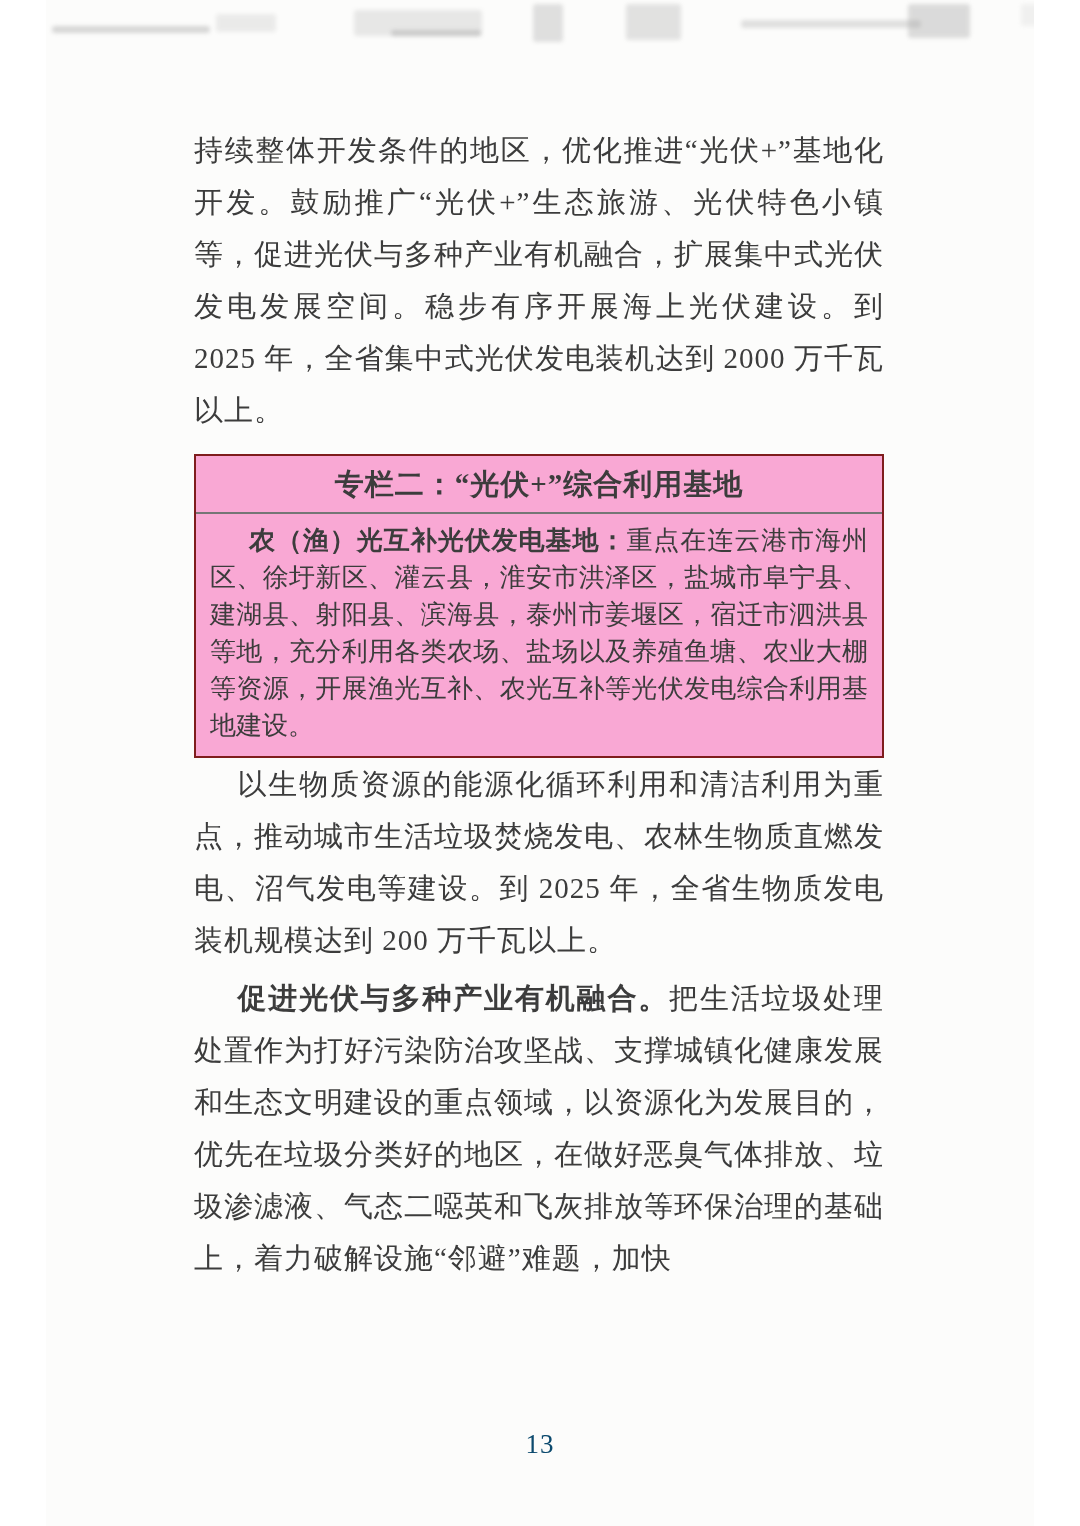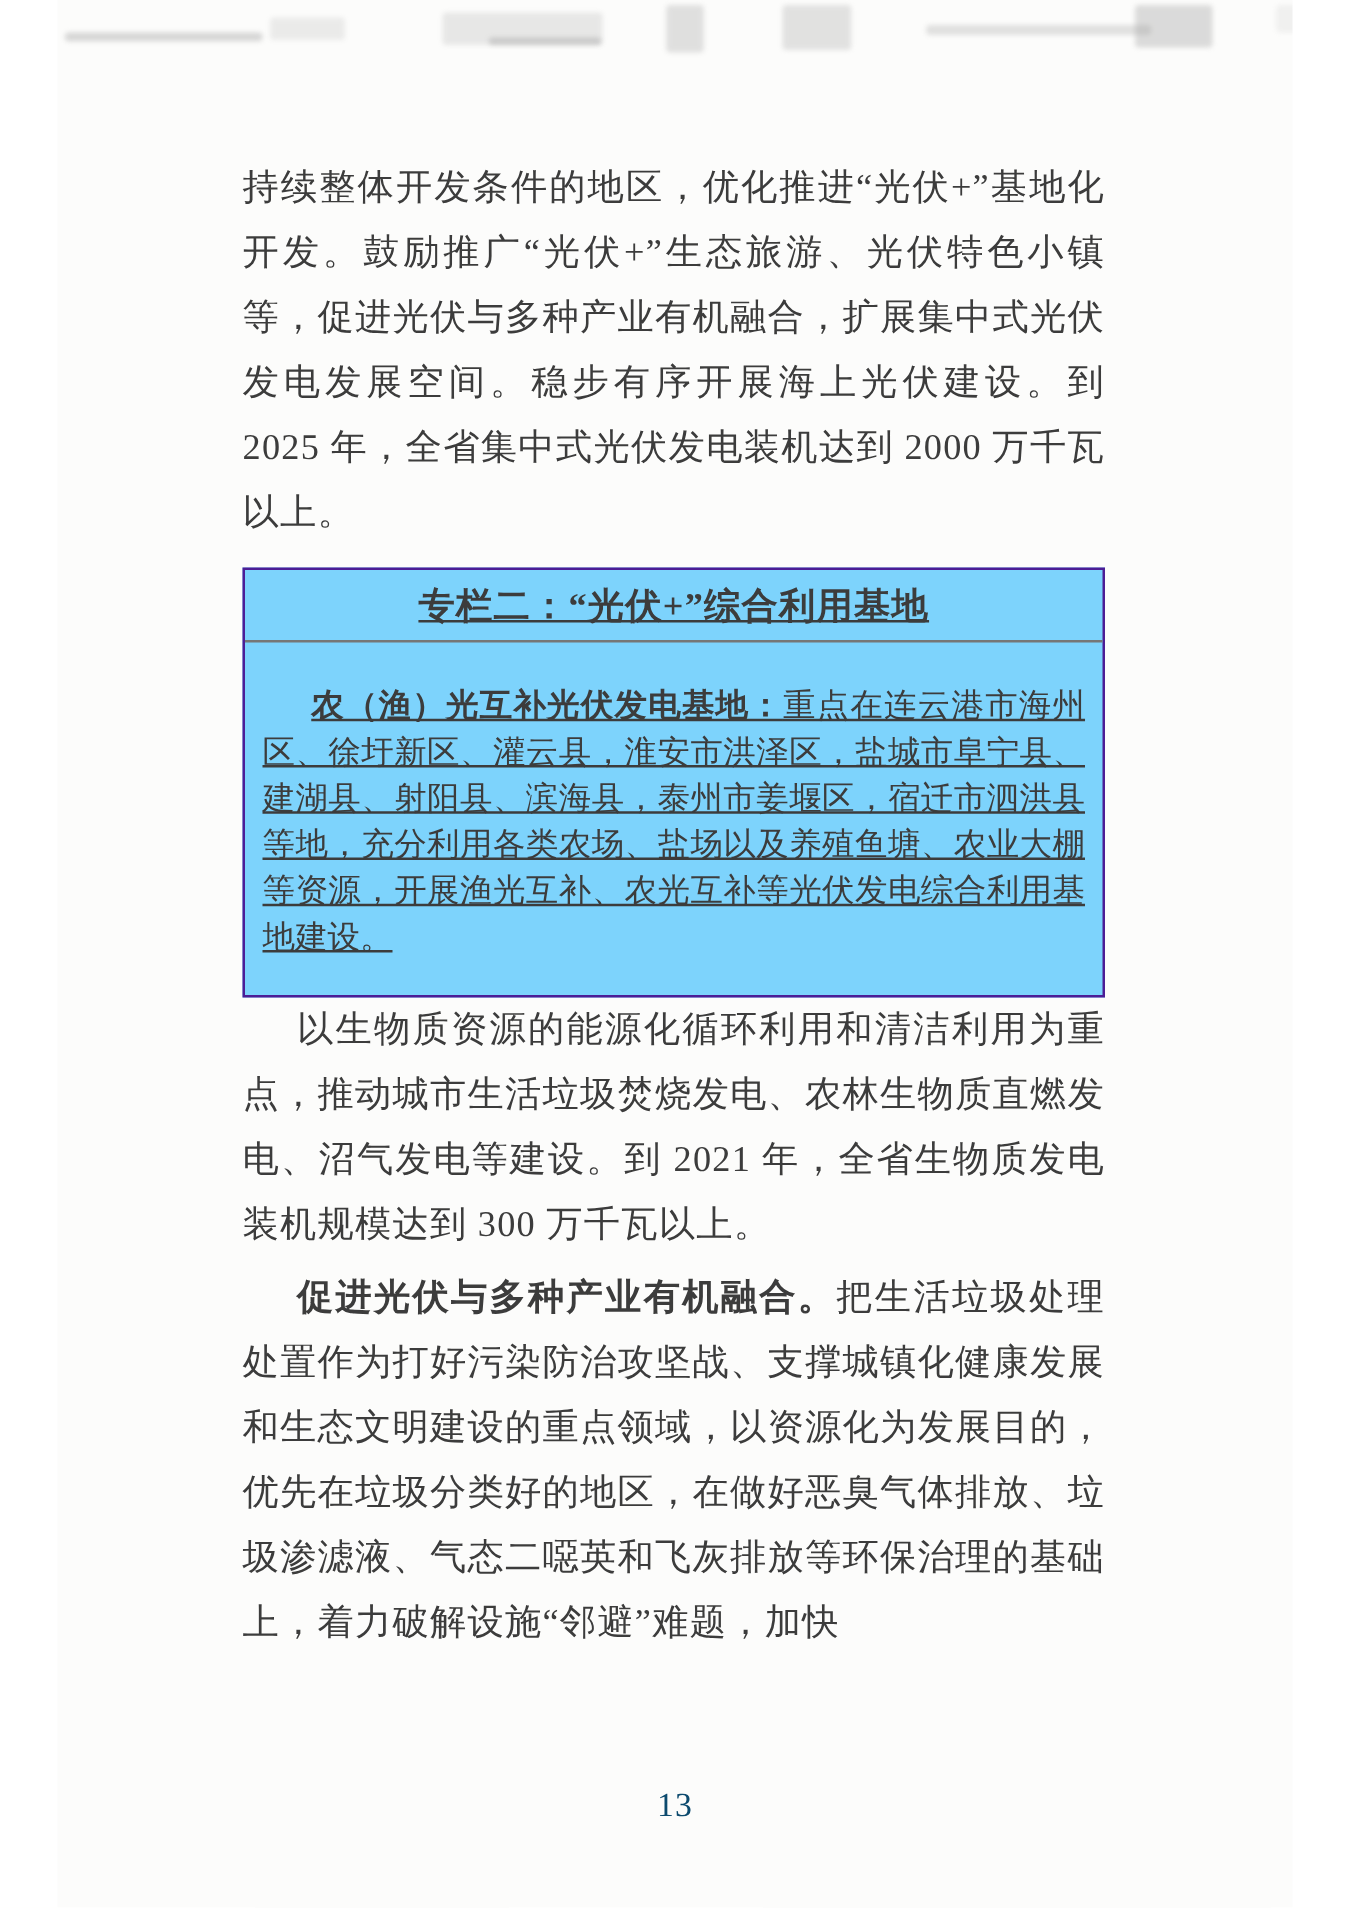--- a/index.html
+++ b/index.html
@@ -28,33 +28,32 @@
     letter-spacing: 1px;
     text-align: justify;
     text-indent: 1.5em;
   }
   .para.noindent { text-indent: 0; }
   .lead { font-weight: bold; }
 
   
   .box {
     margin-top: 18px;
-    border: 2px solid #4c1d95;
-    background: #7dd3fc;
-    text-decoration: underline;
+    border: 2px solid #7f1d1d;
+    background: #f9a8d4;
   }
   .box-title {
     font-size: 29px;
     font-weight: bold;
     letter-spacing: 1px;
     text-align: center;
     padding: 9px 0 7px;
     border-bottom: 2px solid #767676;
   }
-  .box-body { padding: 8px 14px 28px; margin-top: 24px; }
+  .box-body { padding: 8px 14px 12px; }
   .box-para {
     margin: 0;
     font-size: 26px;
     line-height: 37px;
     text-align: justify;
     text-indent: 1.5em;
   }
 
   
   .heading {
@@ -117,19 +116,19 @@
   <p class="para noindent">持续整体开发条件的地区，优化推进“光伏+”基地化开发。鼓励推广“光伏+”生态旅游、光伏特色小镇等，促进光伏与多种产业有机融合，扩展集中式光伏发电发展空间。稳步有序开展海上光伏建设。到 2025 年，全省集中式光伏发电装机达到 2000 万千瓦以上。</p>
 
   <div class="box">
     <div class="box-title">专栏二：“光伏+”综合利用基地</div>
     <div class="box-body">
       <p class="box-para"><span class="lead">农（渔）光互补光伏发电基地：</span><span>重点在连云港市海州区、徐圩新区、灌云县，淮安市洪泽区，盐城市阜宁县、建湖县、射阳县、滨海县，泰州市姜堰区，宿迁市泗洪县等地，充分利用各类农场、盐场以及养殖鱼塘、农业大棚等资源，开展渔光互补、农光互补等光伏发电综合利用基地建设。</span></p>
     </div>
   </div>
 
 
-  <p class="para">以生物质资源的能源化循环利用和清洁利用为重点，推动城市生活垃圾焚烧发电、农林生物质直燃发电、沼气发电等建设。到 2021 年，全省生物质发电装机规模达到 300 万千瓦以上。</p>
+  <p class="para">以生物质资源的能源化循环利用和清洁利用为重点，推动城市生活垃圾焚烧发电、农林生物质直燃发电、沼气发电等建设。到 2025 年，全省生物质发电装机规模达到 200 万千瓦以上。</p>
 
   <p class="para spaced"><span class="lead">促进光伏与多种产业有机融合。</span><span>把生活垃圾处理处置作为打好污染防治攻坚战、支撑城镇化健康发展和生态文明建设的重点领域，以资源化为发展目的，优先在垃圾分类好的地区，在做好恶臭气体排放、垃圾渗滤液、气态二噁英和飞灰排放等环保治理的基础上，着力破解设施“邻避”难题，加快</span></p>
 
   <div class="pageno">13</div>
 
 </div>
 
 </body></html>

